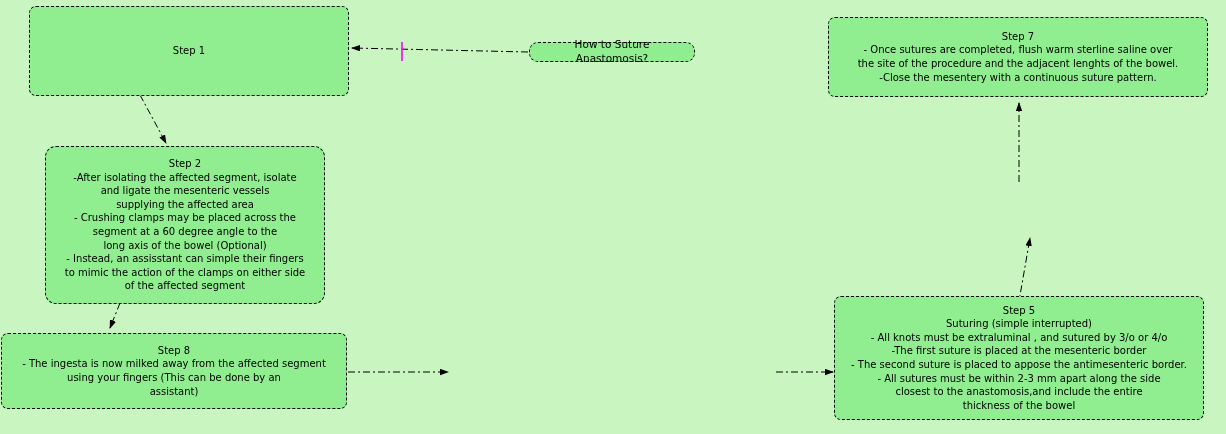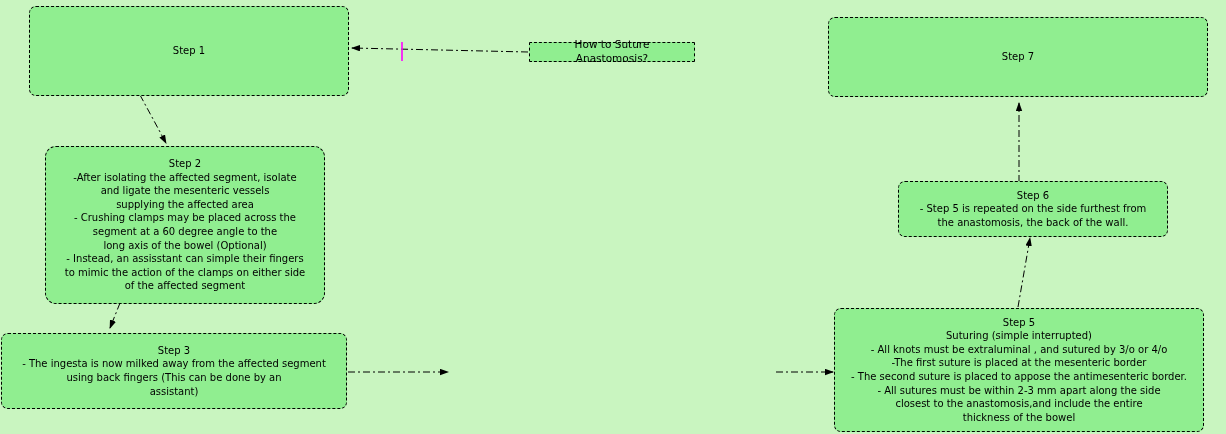--- a/index.html
+++ b/index.html
@@ -49,21 +49,21 @@
   }
   .node .body {
     display: block;
     white-space: pre-line;
   }
   .pill {
     position: absolute;
     box-sizing: border-box;
     background: #90ee90;
     border: 1px dashed #000;
-    border-radius: 1px;
+    border-radius: 9px;
     color: #000;
     font-size: 10.5px;
     line-height: 13.6px;
     text-align: center;
     display: flex;
     align-items: center;
     justify-content: flex-end;
     padding: 0 8px;
   }
 </style>
@@ -110,41 +110,39 @@
 supplying the affected area
 - Crushing clamps may be placed across the
 segment at a 60 degree angle to the
 long axis of the bowel (Optional)
 - Instead, an assisstant can simple their fingers
 to mimic the action of the clamps on either side
 of the affected segment</span>
   </div>
 
   <div class="node" style="left:1px; top:333px; width:346px; height:76px;">
-    <span class="title">Step 3</span>
+    <span class="title">Step 8</span>
     <span class="body">- The ingesta is now milked away from the affected segment
-using back fingers (This can be done by an
+using your fingers (This can be done by an
 assistant)</span>
   </div>
 
 
-  <div class="node" style="left:834px; top:308px; width:370px; height:124px;">
+  <div class="node" style="left:834px; top:296px; width:370px; height:124px;">
     <span class="title">Step 5</span>
     <span class="body">Suturing (simple interrupted)
 - All knots must be extraluminal , and sutured by 3/o or 4/o
 -The first suture is placed at the mesenteric border
 - The second suture is placed to appose the antimesenteric border.
 - All sutures must be within 2-3 mm apart along the side
 closest to the anastomosis,and include the entire
 thickness of the bowel</span>
   </div>
 
-  <div class="node" style="left:898px; top:181px; width:270px; height:56px;">
-    <span class="title">Step 6</span>
-    <span class="body">- Step 5 is repeated on the side furthest from
-the anastomosis, the back of the wall.</span>
-  </div>
 
   <div class="node" style="left:828px; top:17px; width:380px; height:80px;">
     <span class="title">Step 7</span>
+    <span class="body">- Once sutures are completed, flush warm sterline saline over
+the site of the procedure and the adjacent lenghts of the bowel.
+-Close the mesentery with a continuous suture pattern.</span>
   </div>
 
 </div>
 
 </body></html>

